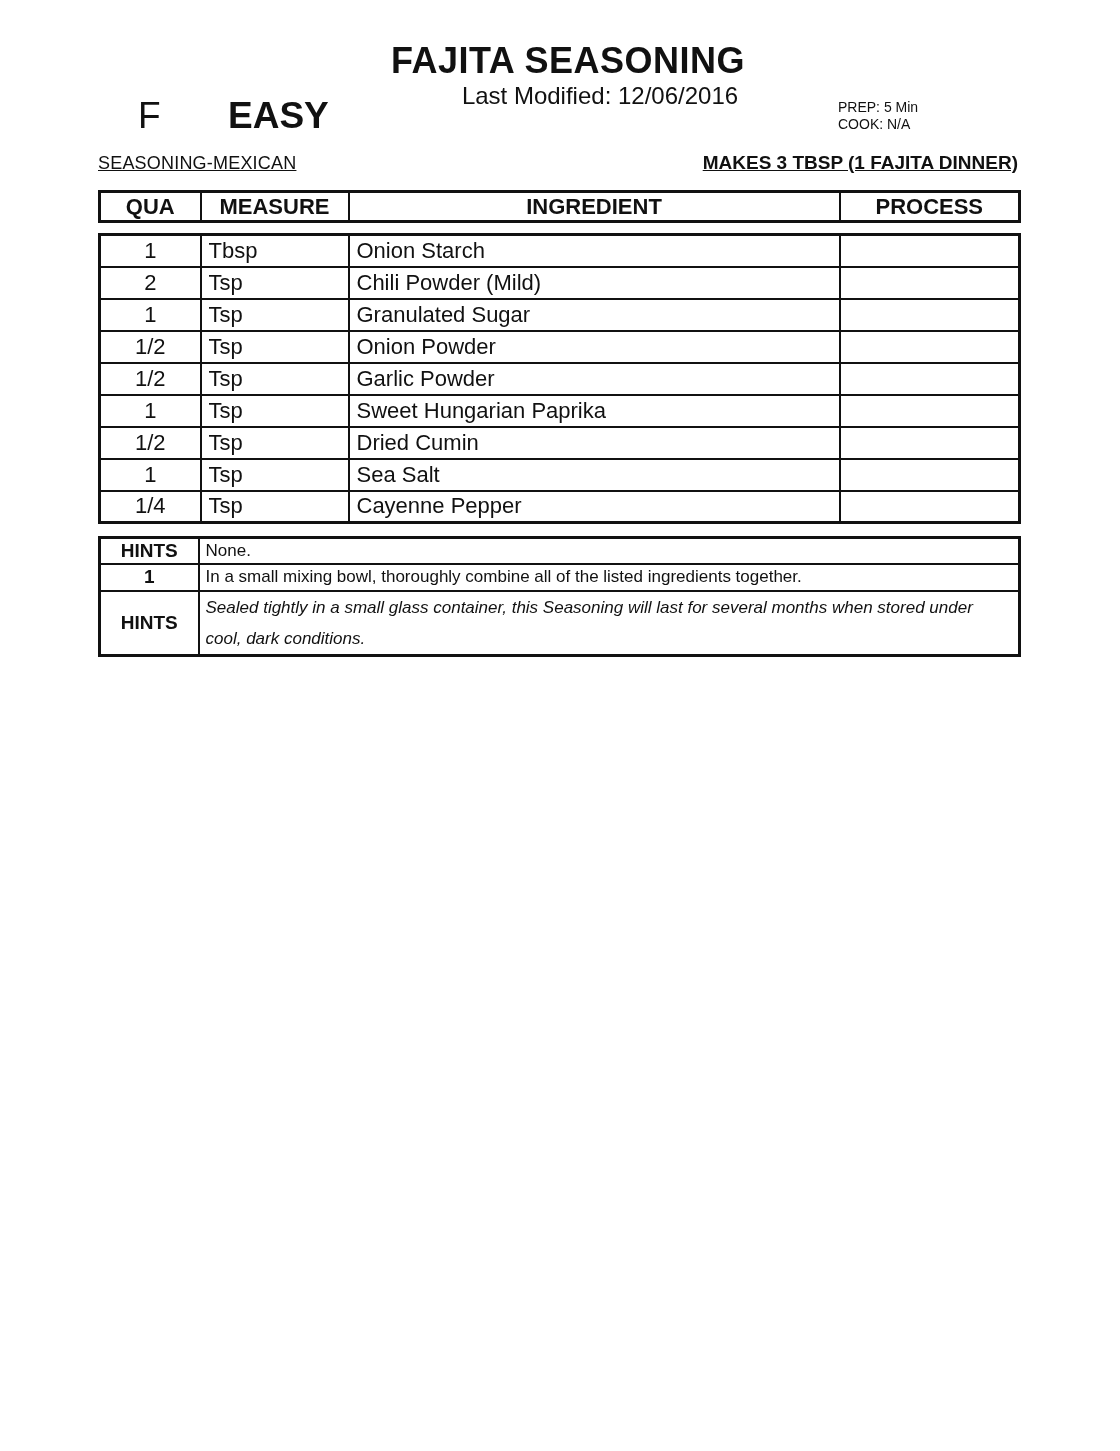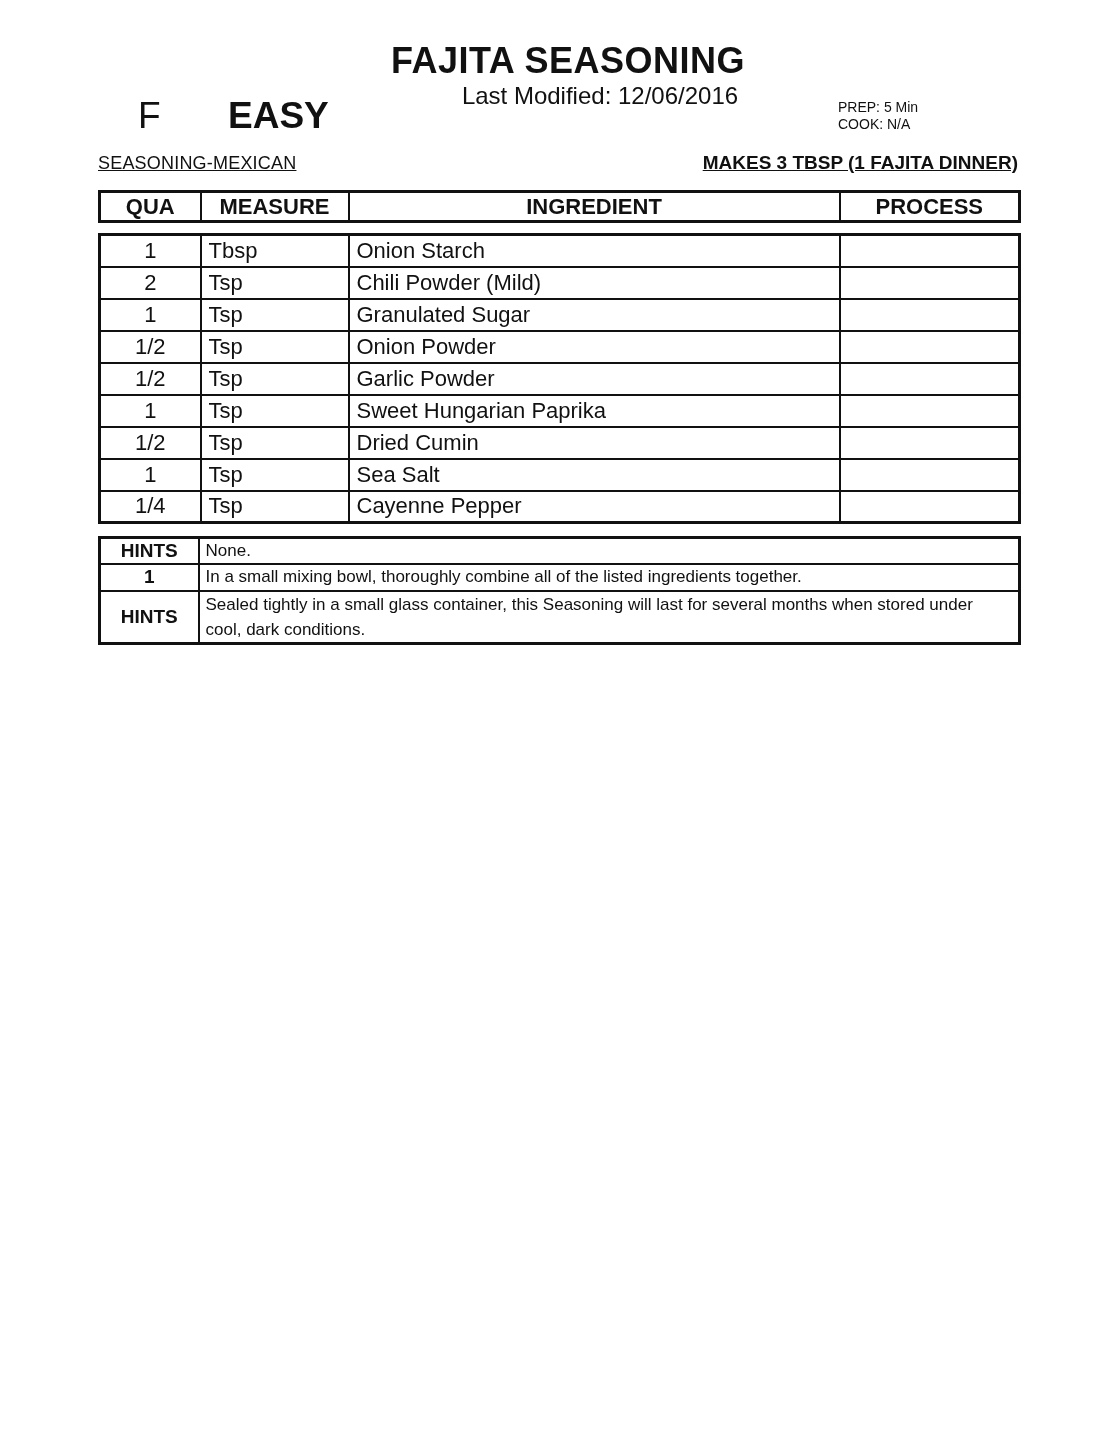--- a/index.html
+++ b/index.html
@@ -98,21 +98,21 @@
   }
   .prep-table td.p-content {
     text-align: left; vertical-align: middle;
     font-size: 17px; padding-left: 6px;
   }
   tr.r-tools td { height: 26px; }
   tr.r-prep td { height: 26px; }
   tr.r-step td { height: 27px; }
   tr.r-hints td { height: 52px; }
   tr.r-hints td.p-content {
-    white-space: normal; line-height: 25px; padding-right: 10px;
+    white-space: normal; line-height: 31px; padding-right: 10px; font-style: italic;
   }
 </style>
 </head>
 <body>
 
 <div class="page">
 
   <div class="doc-header">
     <div class="title">FAJITA SEASONING</div>
     <div class="subtitle">Last Modified: 12/06/2016</div>

